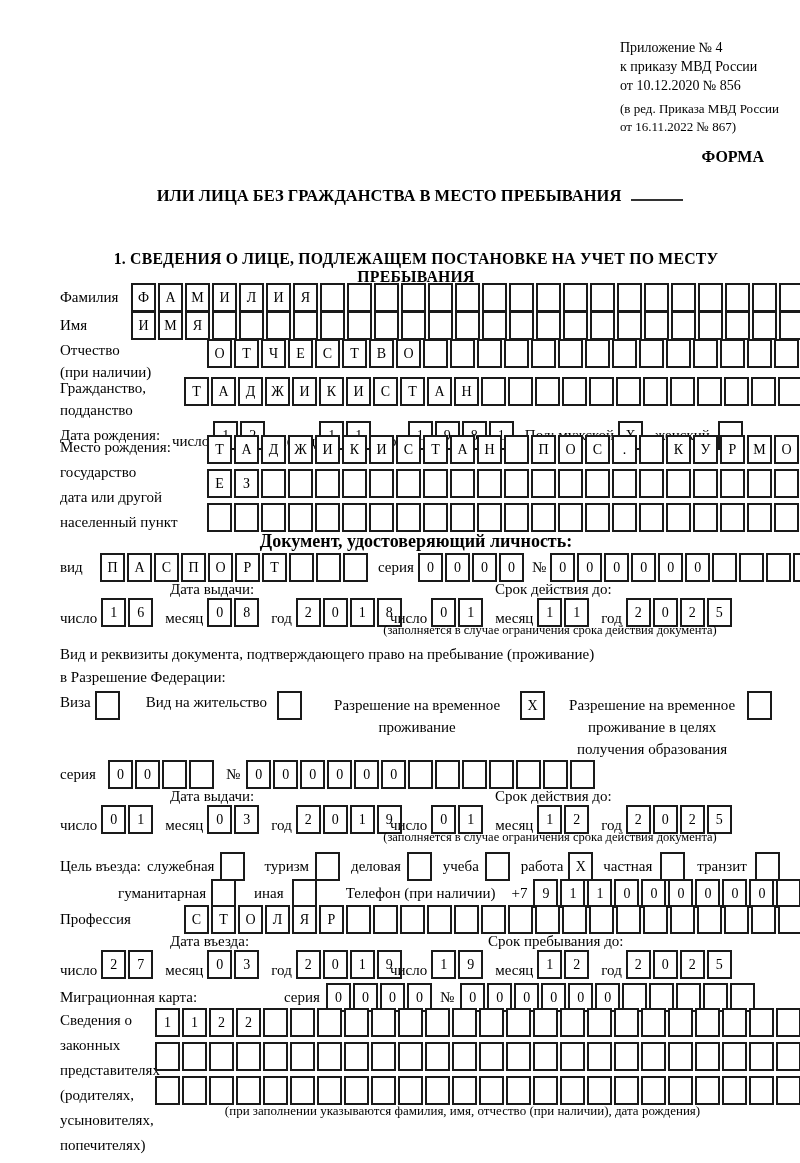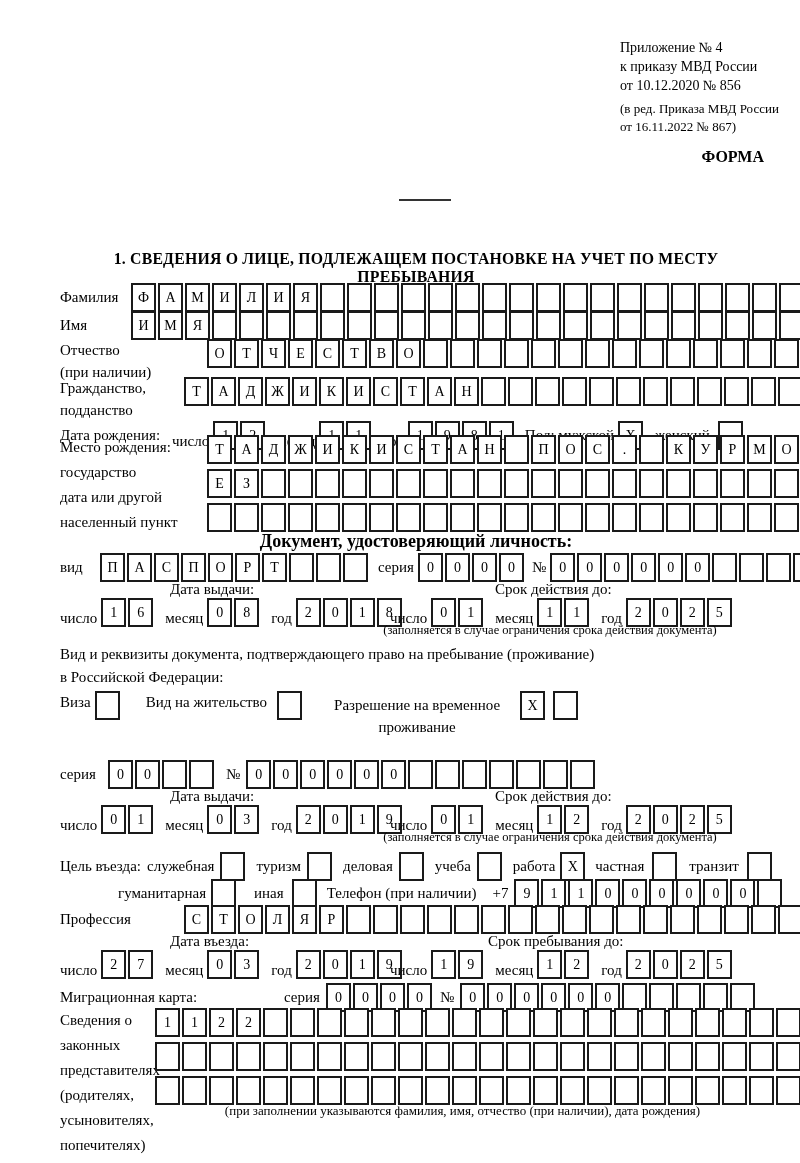--- a/index.html
+++ b/index.html
@@ -47,21 +47,21 @@
   <div>от 10.12.2020 № 856</div>
   <div class="ed">
     <div>(в ред. Приказа МВД России</div>
     <div>от 16.11.2022 № 867)</div>
   </div>
 </div>
 <div class="forma">ФОРМА</div>
 
 <div class="title">
   <div>
-    <span class="uline"></span>
+    <span>ИЛИ ЛИЦА БЕЗ ГРАЖДАНСТВА В МЕСТО ПРЕБЫВАНИЯ</span><span class="uline"></span>
   </div>
 </div>
 
 <div class="sect">1. СВЕДЕНИЯ О ЛИЦЕ, ПОДЛЕЖАЩЕМ ПОСТАНОВКЕ НА УЧЕТ ПО МЕСТУ ПРЕБЫВАНИЯ</div>
 
 <div class="r" style="top:283px">
   <span class="lbl" style="width:71px">Фамилия</span>
   <span class="grid">
       <span class="cell">Ф</span>
       <span class="cell">А</span>
@@ -378,30 +378,31 @@
       </span>
   </span>
 </div>
 
 <div class="note" style="left:310px;right:10px;top:623px">(заполняется в случае ограничения срока действия документа)</div>
 
 <div class="r" style="top:646px">
   <span>Вид и реквизиты документа, подтверждающего право на пребывание (проживание)</span>
 </div>
 <div class="r" style="top:669px">
-  <span>в Российской Федерации:</span>
+  <span>в Разрешение Федерации:</span>
 </div>
 
 <div class="r rt" style="top:691px">
   <span class="lbl" style="margin-top:3px">Виза</span>
   <span class="cell" style="margin-left:4px"></span>
   <span class="lbl" style="margin:3px 0 0 24px">Вид на жительство</span>
   <span class="cell" style="margin-left:10px"></span>
   <span class="wraplbl" style="width:190px;margin:3px 0 0 18px">Разрешение на временное проживание</span>
   <span class="cell" style="margin-left:8px">X</span>
+  <span class="wraplbl" style="width:178px;margin:3px 0 0 16px">Разрешение на временное проживание в целях получения образования</span>
   <span class="cell" style="margin-left:6px"></span>
 </div>
 
 <div class="r" style="top:760px">
   <span class="lbl" style="width:48px">серия</span>
   <span class="grid">
       <span class="cell">0</span>
       <span class="cell">0</span>
       <span class="cell"></span>
       <span class="cell"></span>
@@ -469,40 +470,40 @@
       </span>
   </span>
 </div>
 
 <div class="note" style="left:310px;right:10px;top:830px">(заполняется в случае ограничения срока действия документа)</div>
 
 <div class="r" style="top:852px">
   <span class="lbl">Цель въезда:</span>
   <span class="lbl" style="margin-left:6px">служебная</span>
   <span class="cell" style="margin-left:6px"></span>
-  <span class="lbl" style="margin-left:9px">туризм</span>
+  <span class="lbl" style="margin-left:17px">туризм</span>
   <span class="cell" style="margin-left:6px"></span>
   <span class="lbl" style="margin-left:9px">деловая</span>
   <span class="cell" style="margin-left:6px"></span>
   <span class="lbl" style="margin-left:9px">учеба</span>
   <span class="cell" style="margin-left:6px"></span>
   <span class="lbl" style="margin-left:9px">работа</span>
   <span class="cell" style="margin-left:5px">X</span>
   <span class="lbl" style="margin-left:8px">частная</span>
   <span class="cell" style="margin-left:8px"></span>
   <span class="lbl" style="margin-left:10px">транзит</span>
   <span class="cell" style="margin-left:8px"></span>
 </div>
 
 <div class="r" style="top:879px">
   <span class="lbl" style="margin-left:58px">гуманитарная</span>
   <span class="cell" style="margin-left:5px"></span>
   <span class="lbl" style="margin-left:16px">иная</span>
   <span class="cell" style="margin-left:8px"></span>
-  <span class="lbl" style="margin-left:8px">Телефон (при наличии)</span>
+  <span class="lbl" style="margin-left:27px">Телефон (при наличии)</span>
   <span class="lbl" style="margin-left:16px">+7</span>
   <span class="grid" style="margin-left:6px">
       <span class="cell">9</span>
       <span class="cell">1</span>
       <span class="cell">1</span>
       <span class="cell">0</span>
       <span class="cell">0</span>
       <span class="cell">0</span>
       <span class="cell">0</span>
       <span class="cell">0</span>

